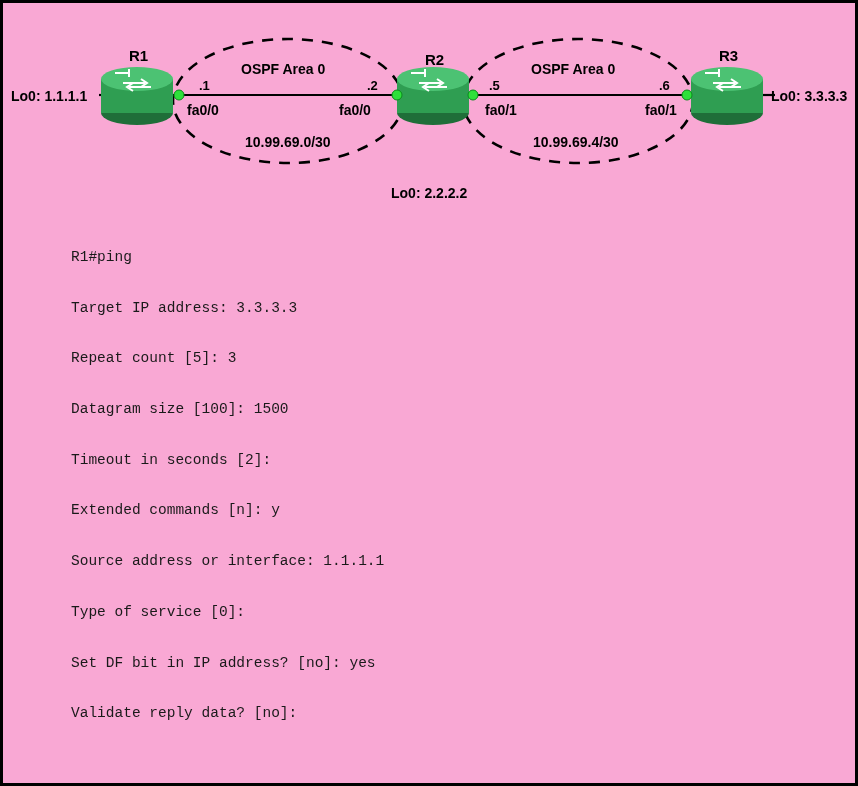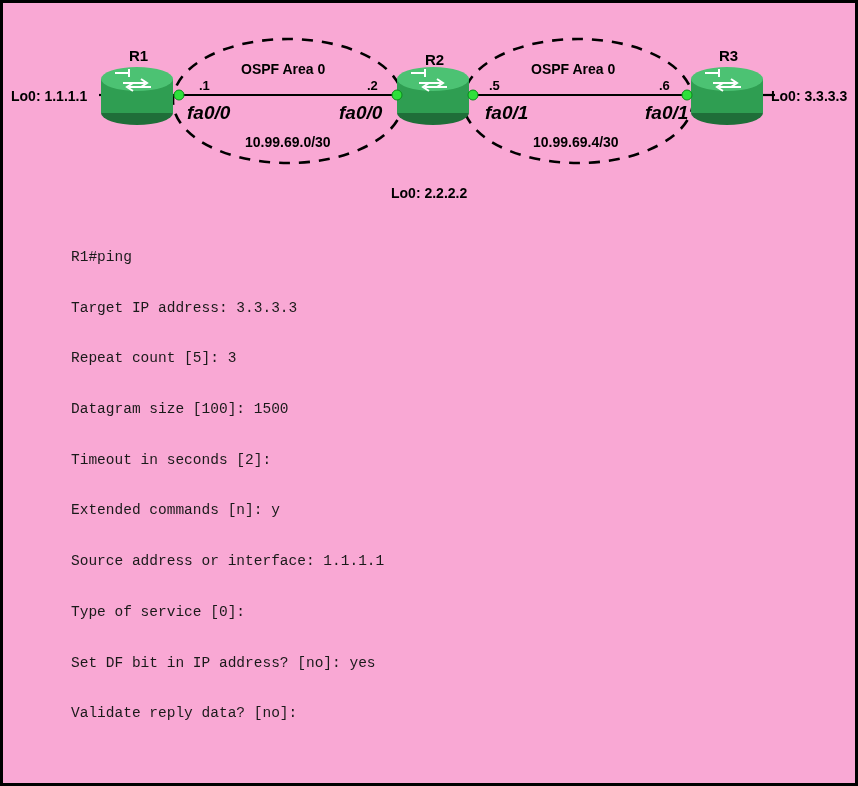--- a/index.html
+++ b/index.html
@@ -36,21 +36,21 @@
     position: absolute;
     font-family: "Liberation Sans", sans-serif;
     font-weight: bold;
     color: #000000;
     white-space: nowrap;
   }
   .label.router-name { font-size: 15px; }
   .label.area-name { font-size: 14px; }
   .label.subnet { font-size: 14px; }
   .label.loopback { font-size: 14px; }
-  .label.ifname { font-size: 19px; font-weight: bold; font-style: italic; }
+  .label.ifname { font-size: 14px; font-weight: bold; }
   .label.ipoctet { font-size: 13px; font-weight: bold; }
 
   
   .console {
     position: absolute;
     left: 68px;
     top: 212px;
     right: 8px;
     font-family: "Liberation Mono", monospace;
     font-size: 14.5px;

